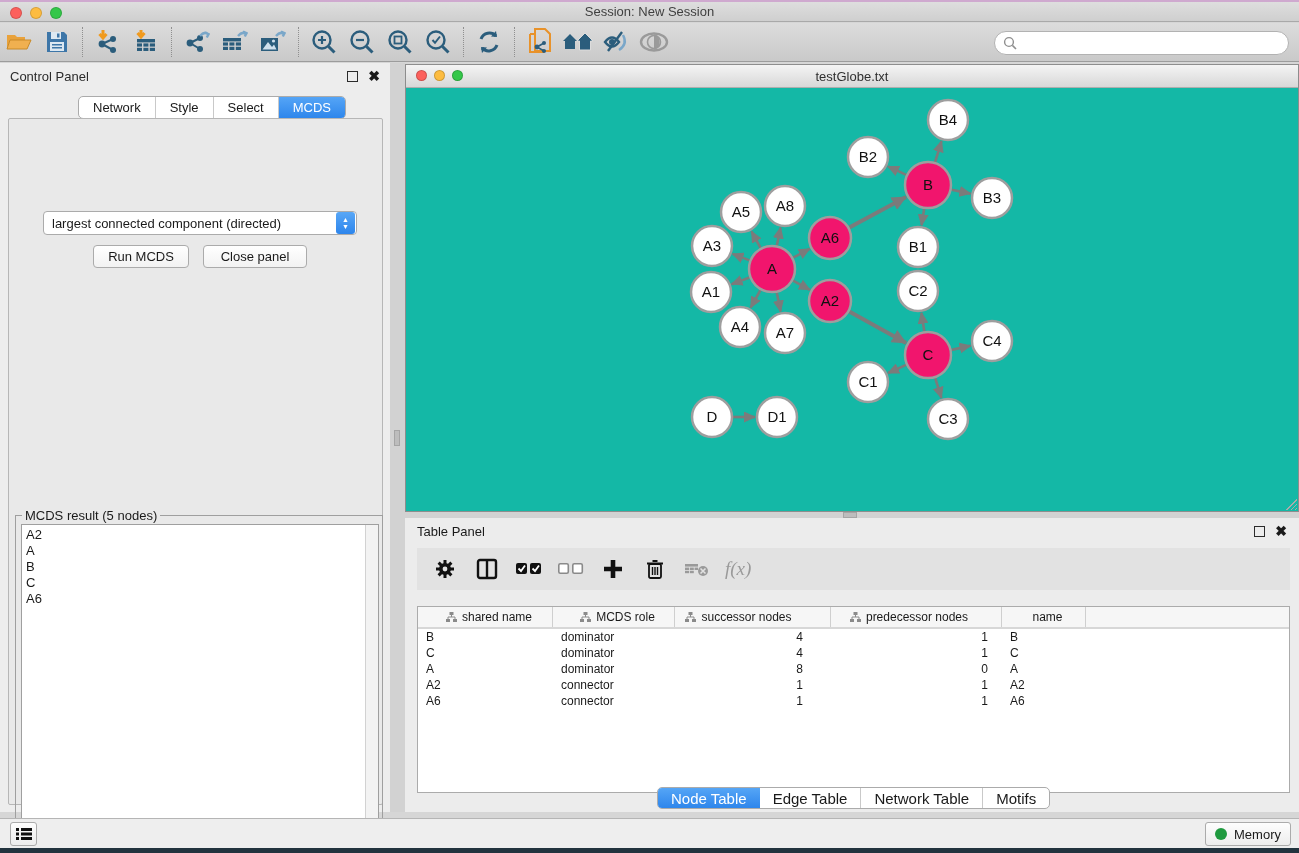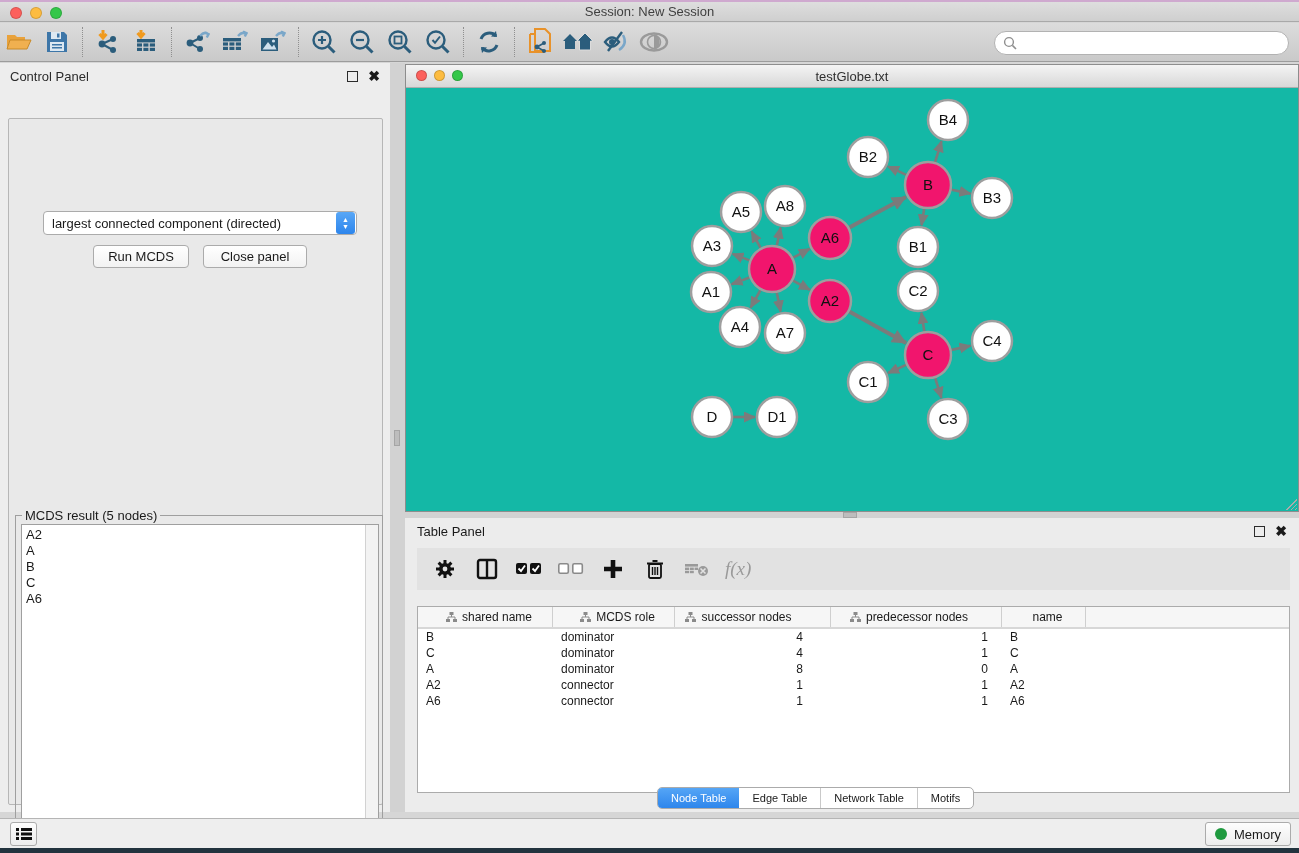--- a/index.html
+++ b/index.html
@@ -93,21 +93,21 @@
   .thead { display:flex; height:22px; background:#f6f6f6; border-bottom:2px solid #d7d7d7; }
   .th { display:flex; align-items:center; justify-content:center; gap:5px; font-size:12px; color:#1a1a1a;
     border-right:1px solid #cfcfcf; flex:0 0 auto; }
   .trow { display:flex; height:16px; align-items:center; }
   .td { font-size:12px; flex:0 0 auto; white-space:nowrap; overflow:hidden; }
   .c0{width:135px; padding-left:8px;} .c1{width:122px; padding-left:8px;}
   .c2{width:156px; text-align:right; padding-right:28px;} .c3{width:171px; text-align:right; padding-right:14px;}
   .c4{width:84px; padding-left:8px;}
   .tp-tabs { position:absolute; left:252px; top:269px; height:22px; display:flex;
     border:1px solid #ababab; border-radius:5px; background:#fff; overflow:hidden; }
-  .tp-tab { padding:0 13px; display:flex; align-items:center; font-size:11px; border-right:1px solid #c9c9c9; }
+  .tp-tab { padding:0 13px; display:flex; align-items:center; font-size:15px; border-right:1px solid #c9c9c9; }
   .tp-tab:last-child{border-right:none;}
   .tp-tab.active { background:linear-gradient(#55a5f6,#2e86ec); color:#fff; border-right:none; }
 
   
   .statusbar { position:absolute; left:0; top:818px; width:1299px; height:30px; background:#eeeeee; border-top:1px solid #b5b5b5; }
   .sb-left-btn { position:absolute; left:10px; top:3px; width:27px; height:24px; background:linear-gradient(#fdfdfd,#ededed);
     border:1px solid #ababab; border-radius:3px; display:flex; align-items:center; justify-content:center; }
   .sb-mem-btn { position:absolute; right:8px; top:3px; width:86px; height:24px; background:linear-gradient(#fdfdfd,#ededed);
     border:1px solid #ababab; border-radius:3px; display:flex; align-items:center; justify-content:center; gap:7px; font-size:13px; }
   .mem-dot { width:12px; height:12px; border-radius:50%; background:#1f9a3f; }
@@ -278,20 +278,26 @@
 </div>
 
 <div class="control-panel">
   <div class="cp-header">
     <span class="cp-title">Control Panel</span>
     <span class="panel-icons">
       <span class="float-icon"></span>
       <span class="close-icon">✖</span>
     </span>
   </div>
+  <div class="cp-tabs" id="cp-tabs">
+      <div class="cp-tab">Network</div>
+      <div class="cp-tab">Style</div>
+      <div class="cp-tab">Select</div>
+      <div class="cp-tab active">MCDS</div>
+    </div>
   <div class="cp-body">
     <div class="select">
       <span class="select-value">largest connected component (directed)</span>
       <span class="select-stepper">
           <span>▲</span>
           <span>▼</span>
         </span>
     </div>
     <div class="btn btn-run">Run MCDS</div>
     <div class="btn btn-close">Close panel</div>

